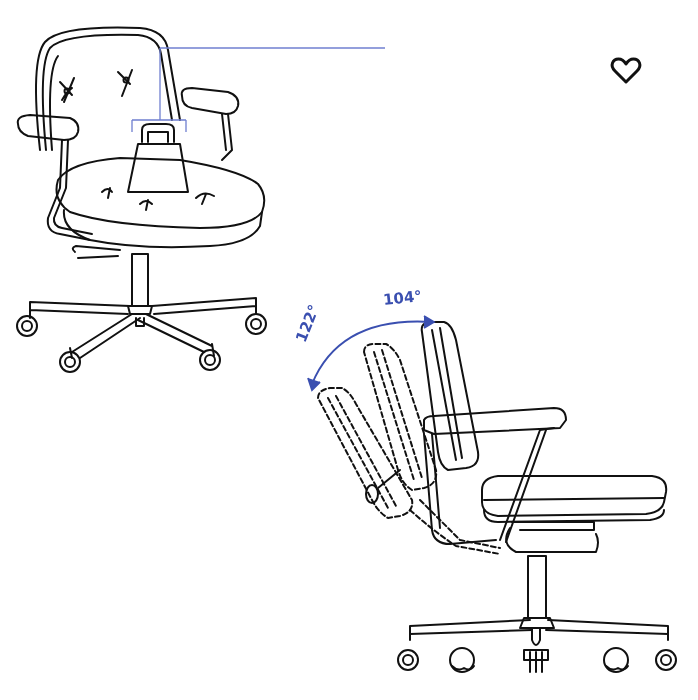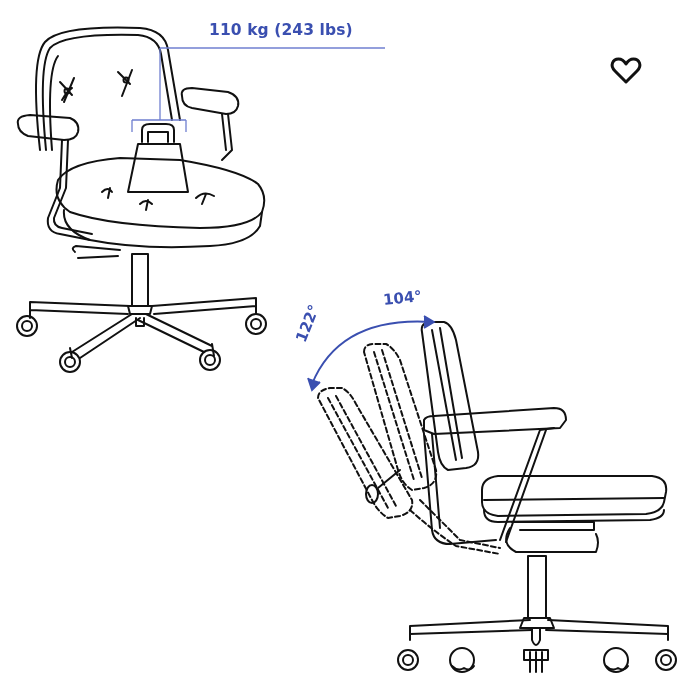--- a/index.html
+++ b/index.html
@@ -127,21 +127,20 @@
       <path d="M160 48 L160 120"></path>
       <path d="M132 120 L186 120 M132 120 L132 132 M186 120 L186 132"></path>
     </g>
     <g fill="none" stroke="#3a4fb0" stroke-width="1.8">
       <path d="M312 384 Q340 316 432 322"></path>
       <path d="M424 316 L434 322 L424 328" fill="#3a4fb0"></path>
       <path d="M308 378 L312 390 L320 382" fill="#3a4fb0"></path>
     </g>
   </svg>
 
-  <div class="label weight-label">110 kg (243 lbs)</div>
   <div class="label angle-104">104°</div>
   <div class="label angle-122">122°</div>
 </div>
 
 <div class="fav">
   <svg width="36" height="32" viewBox="0 0 36 32">
     <path d="M18 27 L7 16 Q3 12 4.5 8 Q6 4 10.5 4 Q15 4 18 9 Q21 4 25.5 4 Q30 4 31.5 8 Q33 12 29 16 Z" fill="none" stroke="#111" stroke-width="3" stroke-linejoin="round"></path>
   </svg>
 </div>
 

